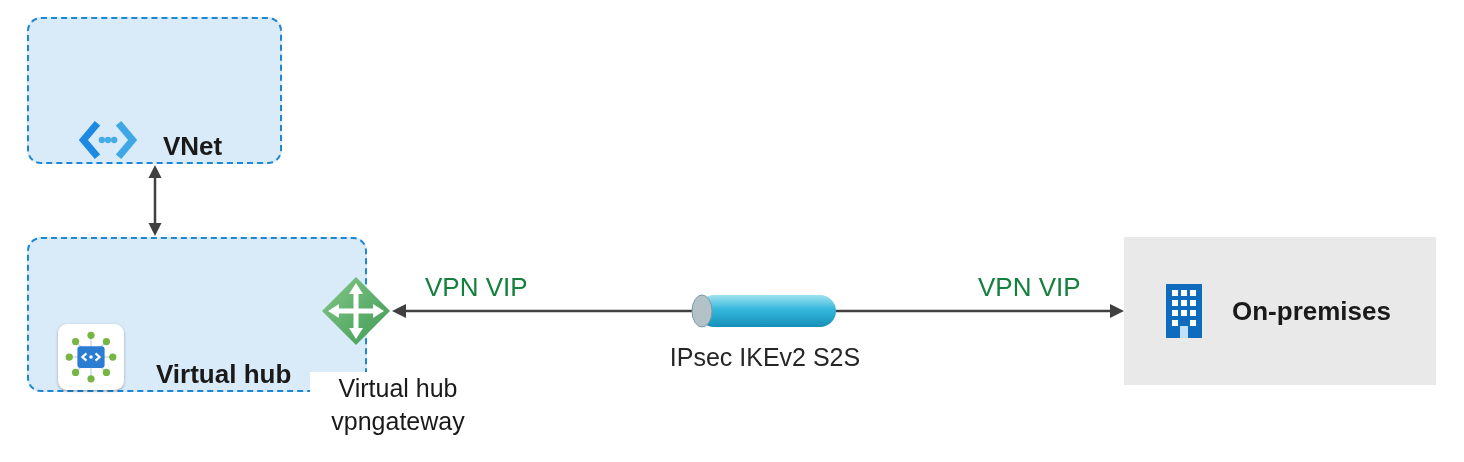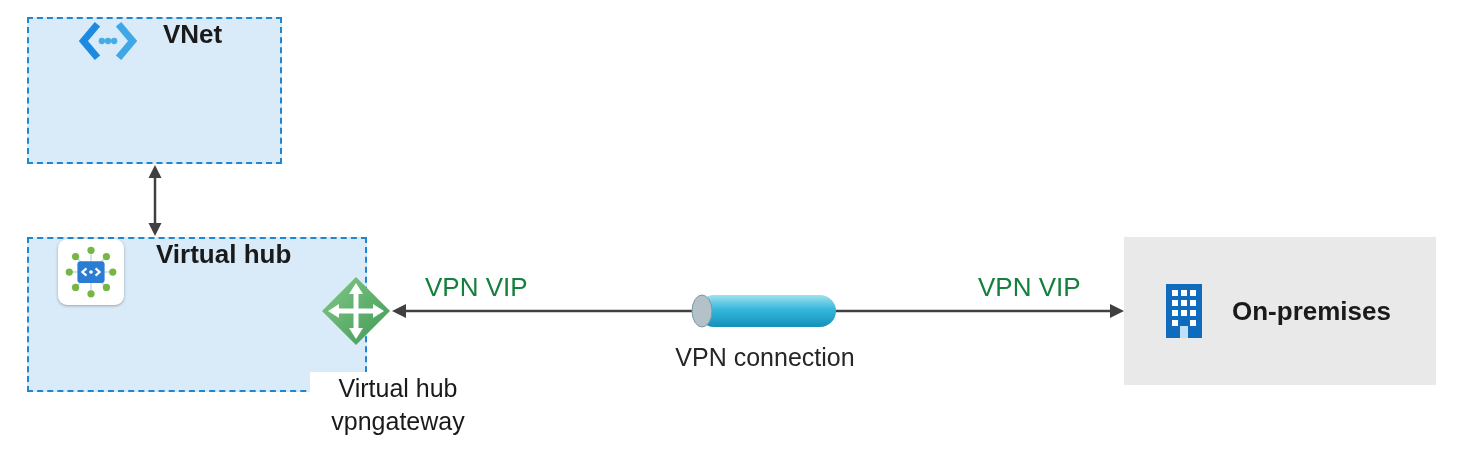--- a/index.html
+++ b/index.html
@@ -8,24 +8,24 @@
     width: 1464px;
     height: 462px;
     background: #ffffff;
     font-family: "Liberation Sans", sans-serif;
     overflow: hidden;
   }
   .azure-box {
     position: absolute;
     background: #d9eaf8;
     border: 2px dashed #1f86d2;
-    border-radius: 0;
+    border-radius: 14px;
     box-sizing: border-box;
     display: flex;
-    align-items: flex-start;
+    align-items: flex-end;
   }
   .vnet-box  { left: 27px;  top: 17px;  width: 255px; height: 147px; padding-left: 50px; gap: 26px; }
   .hub-box   { left: 27px;  top: 237px; width: 340px; height: 155px; padding-left: 29px; gap: 32px; }
   .box-label { font-size: 26px; font-weight: bold; color: #1a1a1a; white-space: nowrap; }
 
   .hub-icon-tile {
     width: 66px; height: 66px;
     background: #ffffff;
     border-radius: 9px;
     box-shadow: 0 1px 3px rgba(0,0,0,.3);
@@ -177,21 +177,21 @@
         <stop offset="0" stop-color="#9fe2ef"></stop>
         <stop offset="0.45" stop-color="#35b7dc"></stop>
         <stop offset="1" stop-color="#1590b8"></stop>
       </linearGradient>
     </defs>
     <rect x="10" y="2" width="138" height="32" rx="16" fill="url(#cyl)"></rect>
     <ellipse cx="14" cy="18" rx="10" ry="16" fill="#b3c2c9" stroke="#7d98a1" stroke-width="1"></ellipse>
   </svg>
 
   <div class="conn-caption">
-    <div>VPN connection</div>
+    <div>IPsec IKEv2 S2S</div>
   </div>
 
   <div class="onprem-box">
     <svg width="46" height="56" viewBox="0 0 46 56">
       <rect x="4" y="1" width="36" height="54" fill="#0f6cbd"></rect>
       <g fill="#ffffff">
         <rect x="10" y="7" width="6" height="6"></rect>
           <rect x="19" y="7" width="6" height="6"></rect>
           <rect x="28" y="7" width="6" height="6"></rect>
         <rect x="10" y="17" width="6" height="6"></rect>

